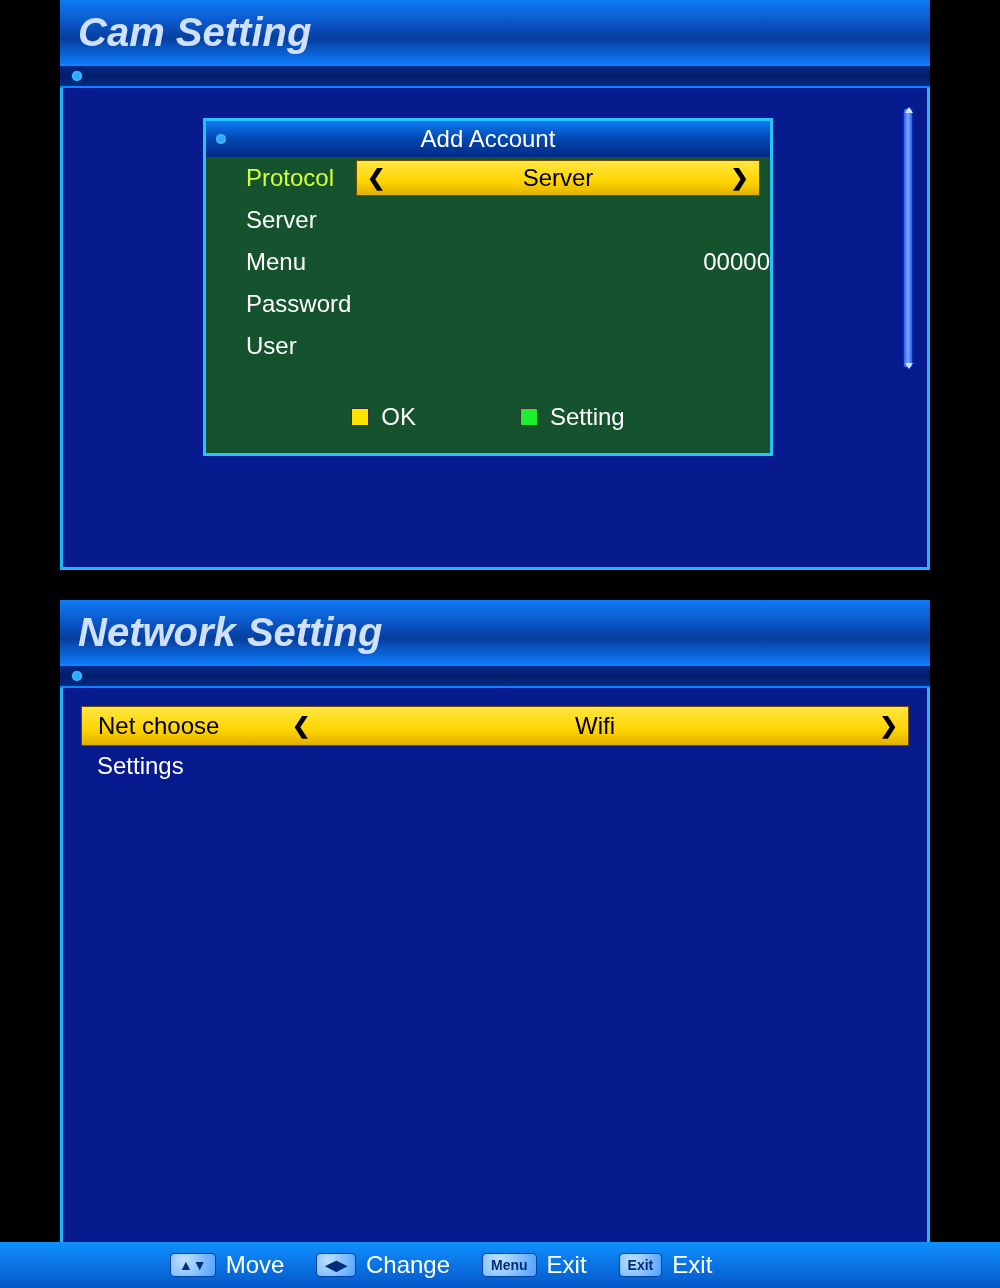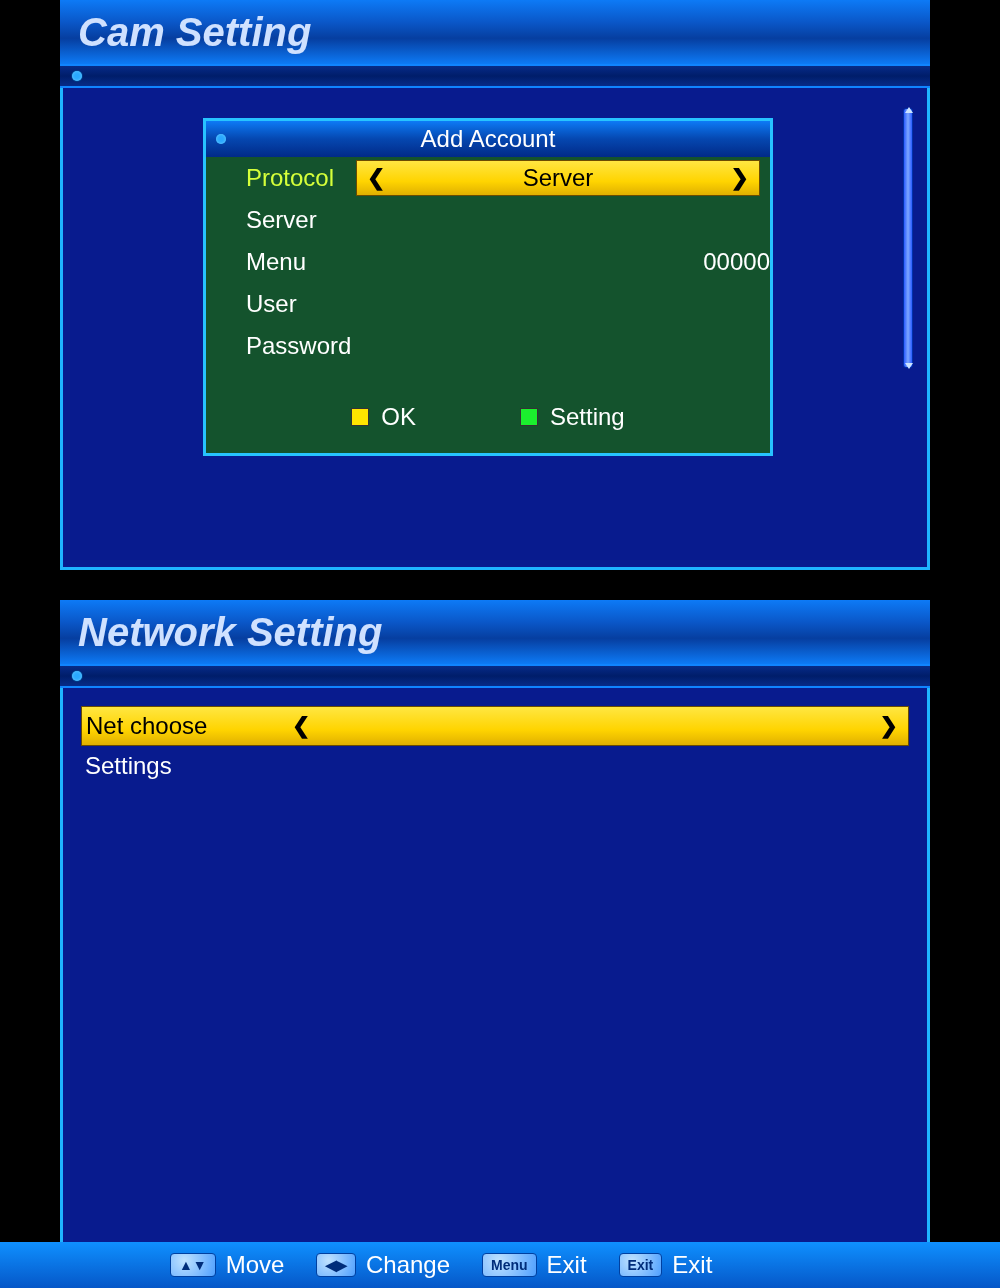--- a/index.html
+++ b/index.html
@@ -104,21 +104,21 @@
 
 
 .hl-text{ color:#d6ff3a; }
 
 
 .net-rows{ padding:18px; }
 .net-row{
   display:flex; align-items:center; height:40px;
   color:#fff; font-size:24px;
 }
-.net-row .label{ width:200px; padding-left:4px; }
+.net-row .label{ width:200px; padding-left:16px; }
 .net-row .spinner{ flex:1; margin-right:0; }
 .net-row.sel .label{ color:#000; }
 .net-row.sel{
   background:linear-gradient(to bottom,#ffe642 0%,#ffd400 60%,#e0b000 100%);
   border:1px solid #6b4c00;
 }
 .net-row.sel .spinner{ background:none; border:none; }
 
 
 .footer{
@@ -169,26 +169,26 @@
           <span class="label">Server</span>
           <span class="plain-val"></span>
         </div>
 
         <div class="field-row">
           <span class="label">Menu</span>
           <span class="plain-val">00000</span>
         </div>
 
         <div class="field-row">
+          <span class="label">Password</span>
+          <span class="plain-val"></span>
+        </div>
+
+        <div class="field-row">
           <span class="label">User</span>
-          <span class="plain-val"></span>
-        </div>
-
-        <div class="field-row">
-          <span class="label">Password</span>
           <span class="plain-val"></span>
         </div>
 
         <div class="dialog-actions">
           <div class="act-btn">
             <span class="square sq-yellow"></span>
             <span>OK</span>
           </div>
           <div class="act-btn">
             <span class="square sq-green"></span>
@@ -208,20 +208,21 @@
   <div class="accent-strip">
     <span class="dot"></span>
   </div>
   <div class="content-box">
     <div class="net-rows">
 
       <div class="net-row sel">
         <span class="label">Net choose</span>
         <div class="spinner">
           <span class="arrow">❮</span>
+          <span class="val">Wifi</span>
           <span class="arrow">❯</span>
         </div>
       </div>
 
       <div class="net-row">
         <span class="label">Settings</span>
       </div>
 
     </div>
   </div>

